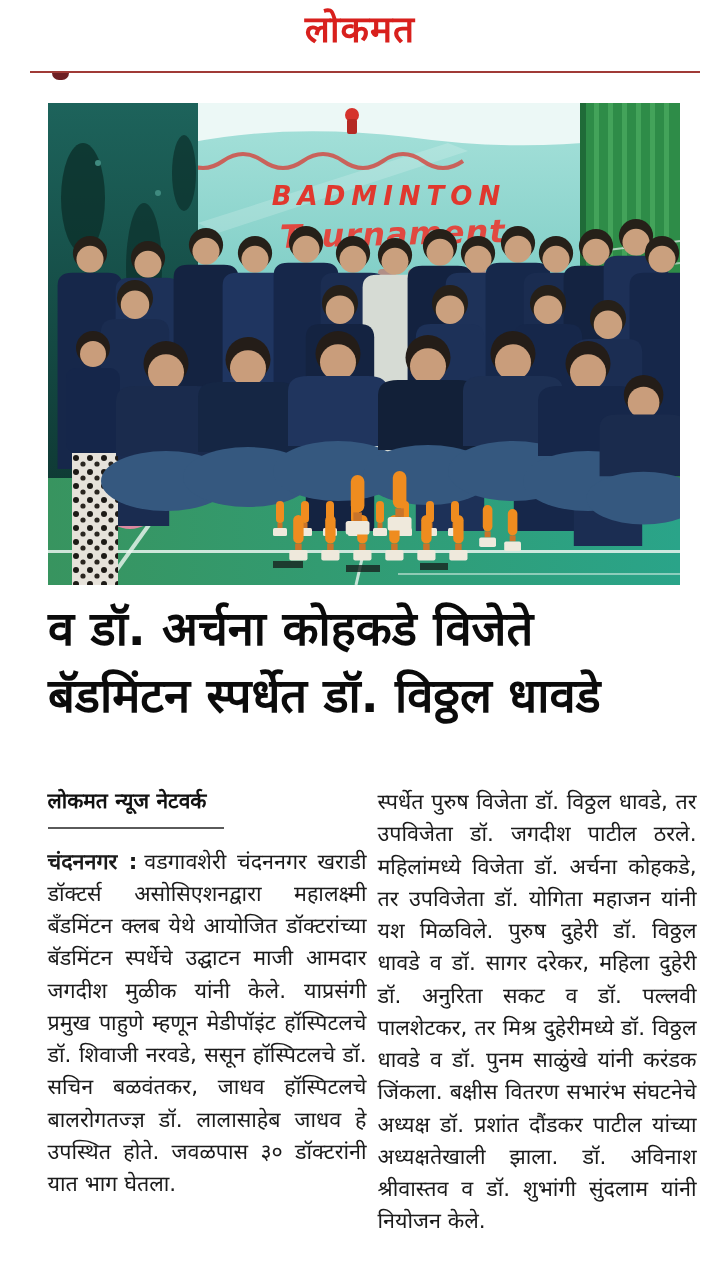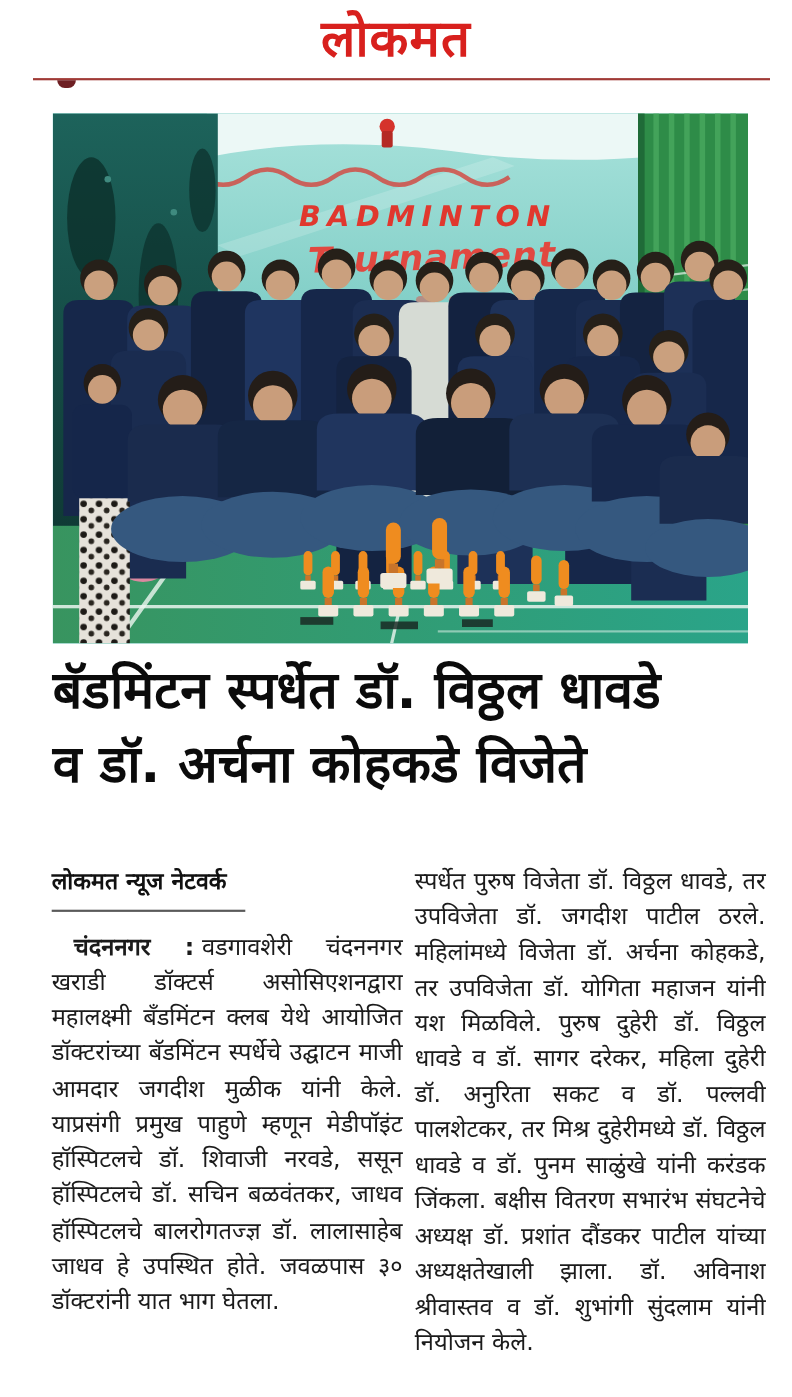--- a/index.html
+++ b/index.html
@@ -1,35 +1,35 @@
 <!DOCTYPE html>
 <html><head>
 <meta charset="utf-8">
 <style>
   html,body{margin:0;padding:0;background:#ffffff;}
   .page{position:relative;width:720px;height:1270px;background:#ffffff;overflow:hidden;
         font-family:"DejaVu Sans",sans-serif;}
   .masthead{position:absolute;top:2px;left:0;right:0;text-align:center;
-            font-size:46px;font-weight:bold;color:#d8201d;letter-spacing:1px;}
+            font-size:37px;font-weight:bold;color:#d8201d;letter-spacing:1px;}
   .top-rule{position:absolute;top:71px;left:30px;width:670px;height:2px;background:#a03a36;}
   .rule-notch{position:absolute;top:73px;left:52px;width:17px;height:7px;background:#6e1f23;
               border-radius:0 0 9px 9px;}
   .photo{position:absolute;left:48px;top:103px;width:632px;height:482px;overflow:hidden;
          background:#7fccc5;font-style:italic;}
   .photo svg{display:block;}
   svg text{font-family:"DejaVu Sans",sans-serif;}
   .banner-title{font-size:26px;font-weight:700;letter-spacing:6px;fill:#e0382e;}
   .banner-subtitle{font-size:32px;font-weight:700;letter-spacing:1px;fill:#e14840;}
   .headline{position:absolute;left:48px;top:596px;width:648px;color:#0b0b0b;
             font-size:47px;font-weight:700;line-height:1.42;}
-  .body-cols{position:absolute;left:47px;top:786px;width:650px;display:flex;gap:11px;}
+  .body-cols{position:absolute;left:47px;top:786px;width:650px;display:flex;gap:11px;justify-content:center;}
   .col{width:319px;font-size:21.5px;line-height:1.5;text-align:justify;color:#1b1b1b;}
   .byline{font-weight:700;font-size:21px;color:#111;}
   .byline-rule{width:176px;height:2px;background:#5a5a5a;margin:9px 0 17px 0;}
-  .dateline{font-weight:700;margin-right:7px;margin-left:20px;}
+  .dateline{font-weight:700;margin-right:7px;}
   p{margin:0;}
 </style>
 </head>
 <body>
 
 <div class="page">
 
   <div class="masthead">लोकमत</div>
   <div class="top-rule"></div>
   <div class="rule-notch"></div>
@@ -196,22 +196,22 @@
           <use href="#trophy" transform="translate(400,412) scale(1.3)"></use>
         <use href="#trophy" transform="translate(296,372) scale(1.7)"></use>
           <use href="#trophy" transform="translate(338,368) scale(1.7)"></use>
         <use href="#trophy" transform="translate(430,402) scale(1.2)"></use>
           <use href="#trophy" transform="translate(455,406) scale(1.2)"></use>
       </g>
     </svg>
   </div>
 
   <div class="headline">
+    <div>व डॉ. अर्चना कोहकडे विजेते</div>
     <div>बॅडमिंटन स्पर्धेत डॉ. विठ्ठल धावडे</div>
-    <div>व डॉ. अर्चना कोहकडे विजेते</div>
   </div>
 
   <div class="body-cols">
     <div class="col">
       <div class="byline">लोकमत न्यूज नेटवर्क</div>
       <div class="byline-rule"></div>
       <p><strong class="dateline">चंदननगर :</strong><span>वडगावशेरी चंदननगर खराडी डॉक्टर्स असोसिएशनद्वारा महालक्ष्मी बँडमिंटन क्लब येथे आयोजित डॉक्टरांच्या बॅडमिंटन स्पर्धेचे उद्घाटन माजी आमदार जगदीश मुळीक यांनी केले. याप्रसंगी प्रमुख पाहुणे म्हणून मेडीपॉइंट हॉस्पिटलचे डॉ. शिवाजी नरवडे, ससून हॉस्पिटलचे डॉ. सचिन बळवंतकर, जाधव हॉस्पिटलचे बालरोगतज्ज्ञ डॉ. लालासाहेब जाधव हे उपस्थित होते. जवळपास ३० डॉक्टरांनी यात भाग घेतला.</span></p>
     </div>
     <div class="col">
       <p>स्पर्धेत पुरुष विजेता डॉ. विठ्ठल धावडे, तर उपविजेता डॉ. जगदीश पाटील ठरले. महिलांमध्ये विजेता डॉ. अर्चना कोहकडे, तर उपविजेता डॉ. योगिता महाजन यांनी यश मिळविले. पुरुष दुहेरी डॉ. विठ्ठल धावडे व डॉ. सागर दरेकर, महिला दुहेरी डॉ. अनुरिता सकट व डॉ. पल्लवी पालशेटकर, तर मिश्र दुहेरीमध्ये डॉ. विठ्ठल धावडे व डॉ. पुनम साळुंखे यांनी करंडक जिंकला. बक्षीस वितरण सभारंभ संघटनेचे अध्यक्ष डॉ. प्रशांत दौंडकर पाटील यांच्या अध्यक्षतेखाली झाला. डॉ. अविनाश श्रीवास्तव व डॉ. शुभांगी सुंदलाम यांनी नियोजन केले.</p>

